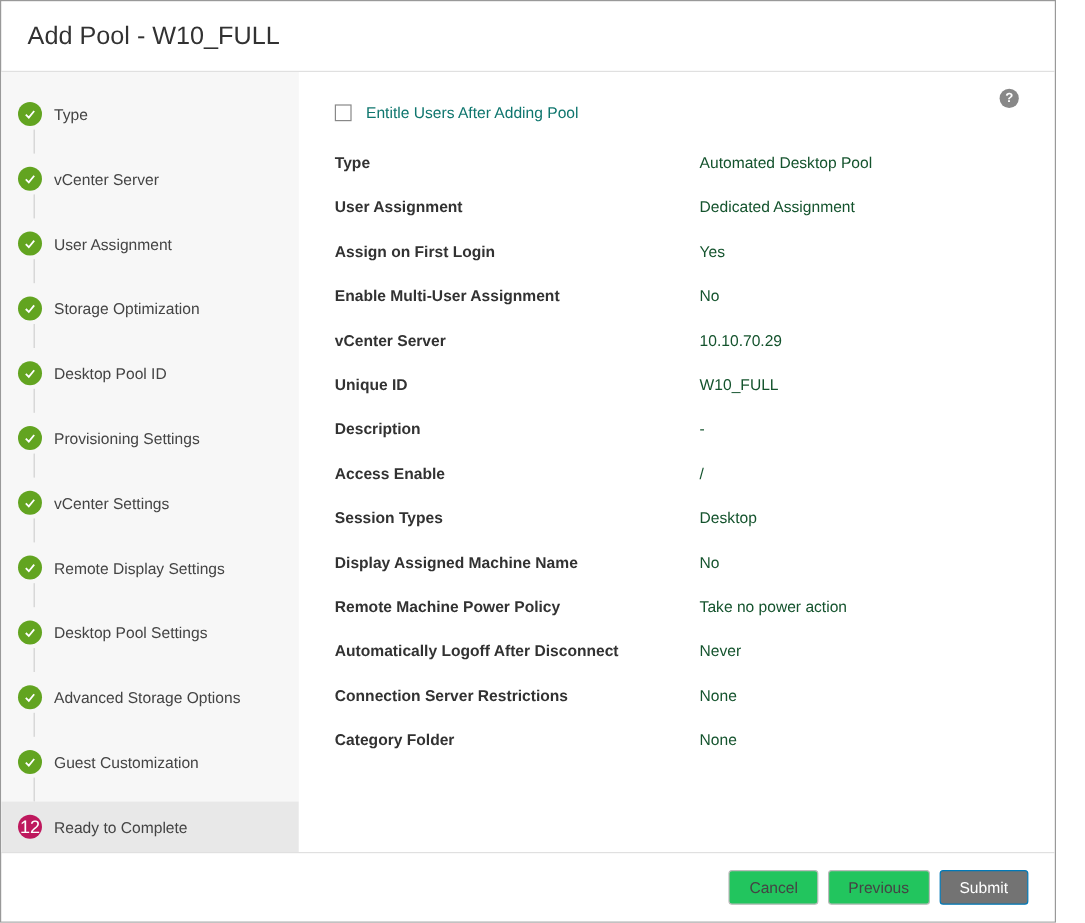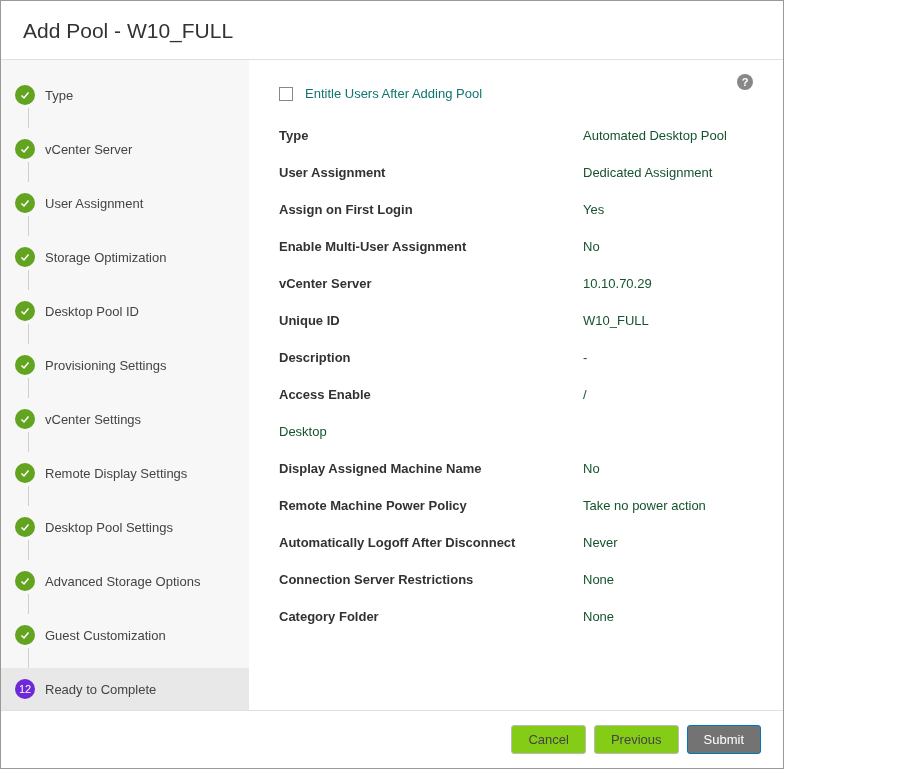--- a/index.html
+++ b/index.html
@@ -1,18 +1,18 @@
 <!DOCTYPE html>
 <html><head>
   <meta charset="utf-8">
   <style>
     * { margin: 0; padding: 0; box-sizing: border-box; font-family: -apple-system, BlinkMacSystemFont, "Segoe UI", Arial, sans-serif; }
     body { background: #fff; }
     .modal {
-      width: 784px;
+      width: 880px;
       height: 769px;
       border: 1px solid #999;
       display: flex;
       flex-direction: column;
       background: #fff;
     }
     .modal-header {
       padding: 18px 22px 16px;
       border-bottom: 1px solid #e0e0e0;
     }
@@ -71,23 +71,23 @@
       background: #62a420;
     }
     .step-icon.complete svg {
       width: 12px;
       height: 12px;
       stroke: #fff;
       stroke-width: 3;
       fill: none;
     }
     .step-icon.current {
-      background: #6d28d9;
+      background: #be185d;
       color: #fff;
-      font-size: 11px;
+      font-size: 15px;
       font-weight: 400;
     }
     .step-label {
       font-size: 13px;
       color: #444;
     }
     .content {
       flex: 1;
       overflow-y: scroll;
       padding: 18px 34px 10px 30px;
@@ -146,21 +146,21 @@
     }
     .modal-footer {
       border-top: 1px solid #e0e0e0;
       padding: 14px 22px;
       display: flex;
       justify-content: flex-end;
       gap: 8px;
     }
     .btn {
       border: 1px solid #bbb;
-      background: #84cc16;
+      background: #22c55e;
       padding: 6px 16px;
       font-size: 13px;
       color: #444;
       cursor: pointer;
       border-radius: 3px;
     }
     .btn.primary {
       background: #737373;
       border-color: #0079b8;
       color: #fff;
@@ -314,20 +314,21 @@
           </div>
           <div class="summary-row">
             <div class="summary-label">Description</div>
             <div class="summary-value">-</div>
           </div>
           <div class="summary-row">
             <div class="summary-label">Access Enable</div>
             <div class="summary-value">/</div>
           </div>
           <div class="summary-row">
+            <div class="summary-label">Session Types</div>
             <div class="summary-value">Desktop</div>
           </div>
           <div class="summary-row">
             <div class="summary-label">Display Assigned Machine Name</div>
             <div class="summary-value">No</div>
           </div>
           <div class="summary-row">
             <div class="summary-label">Remote Machine Power Policy</div>
             <div class="summary-value">Take no power action</div>
           </div>

